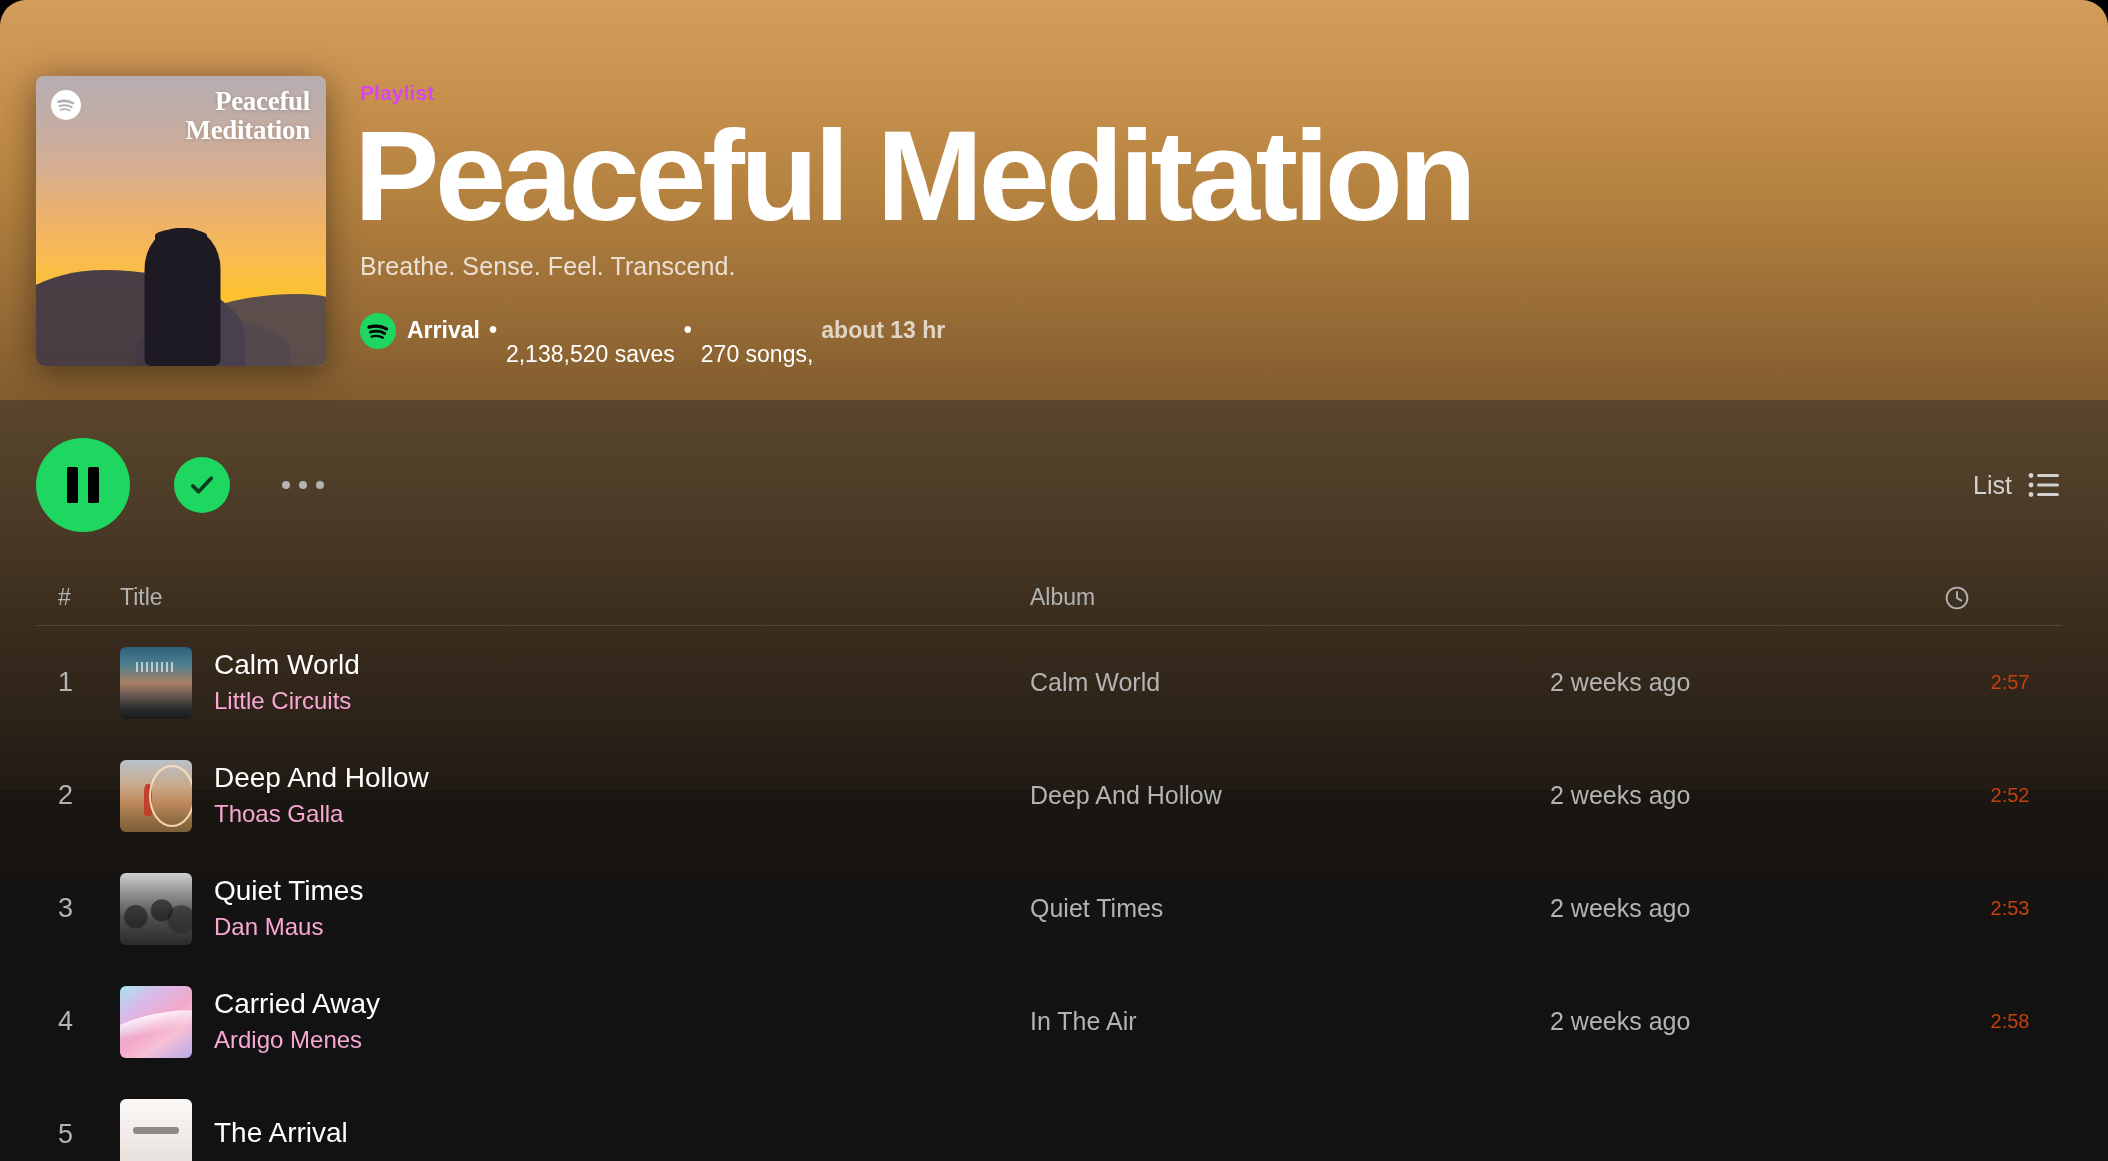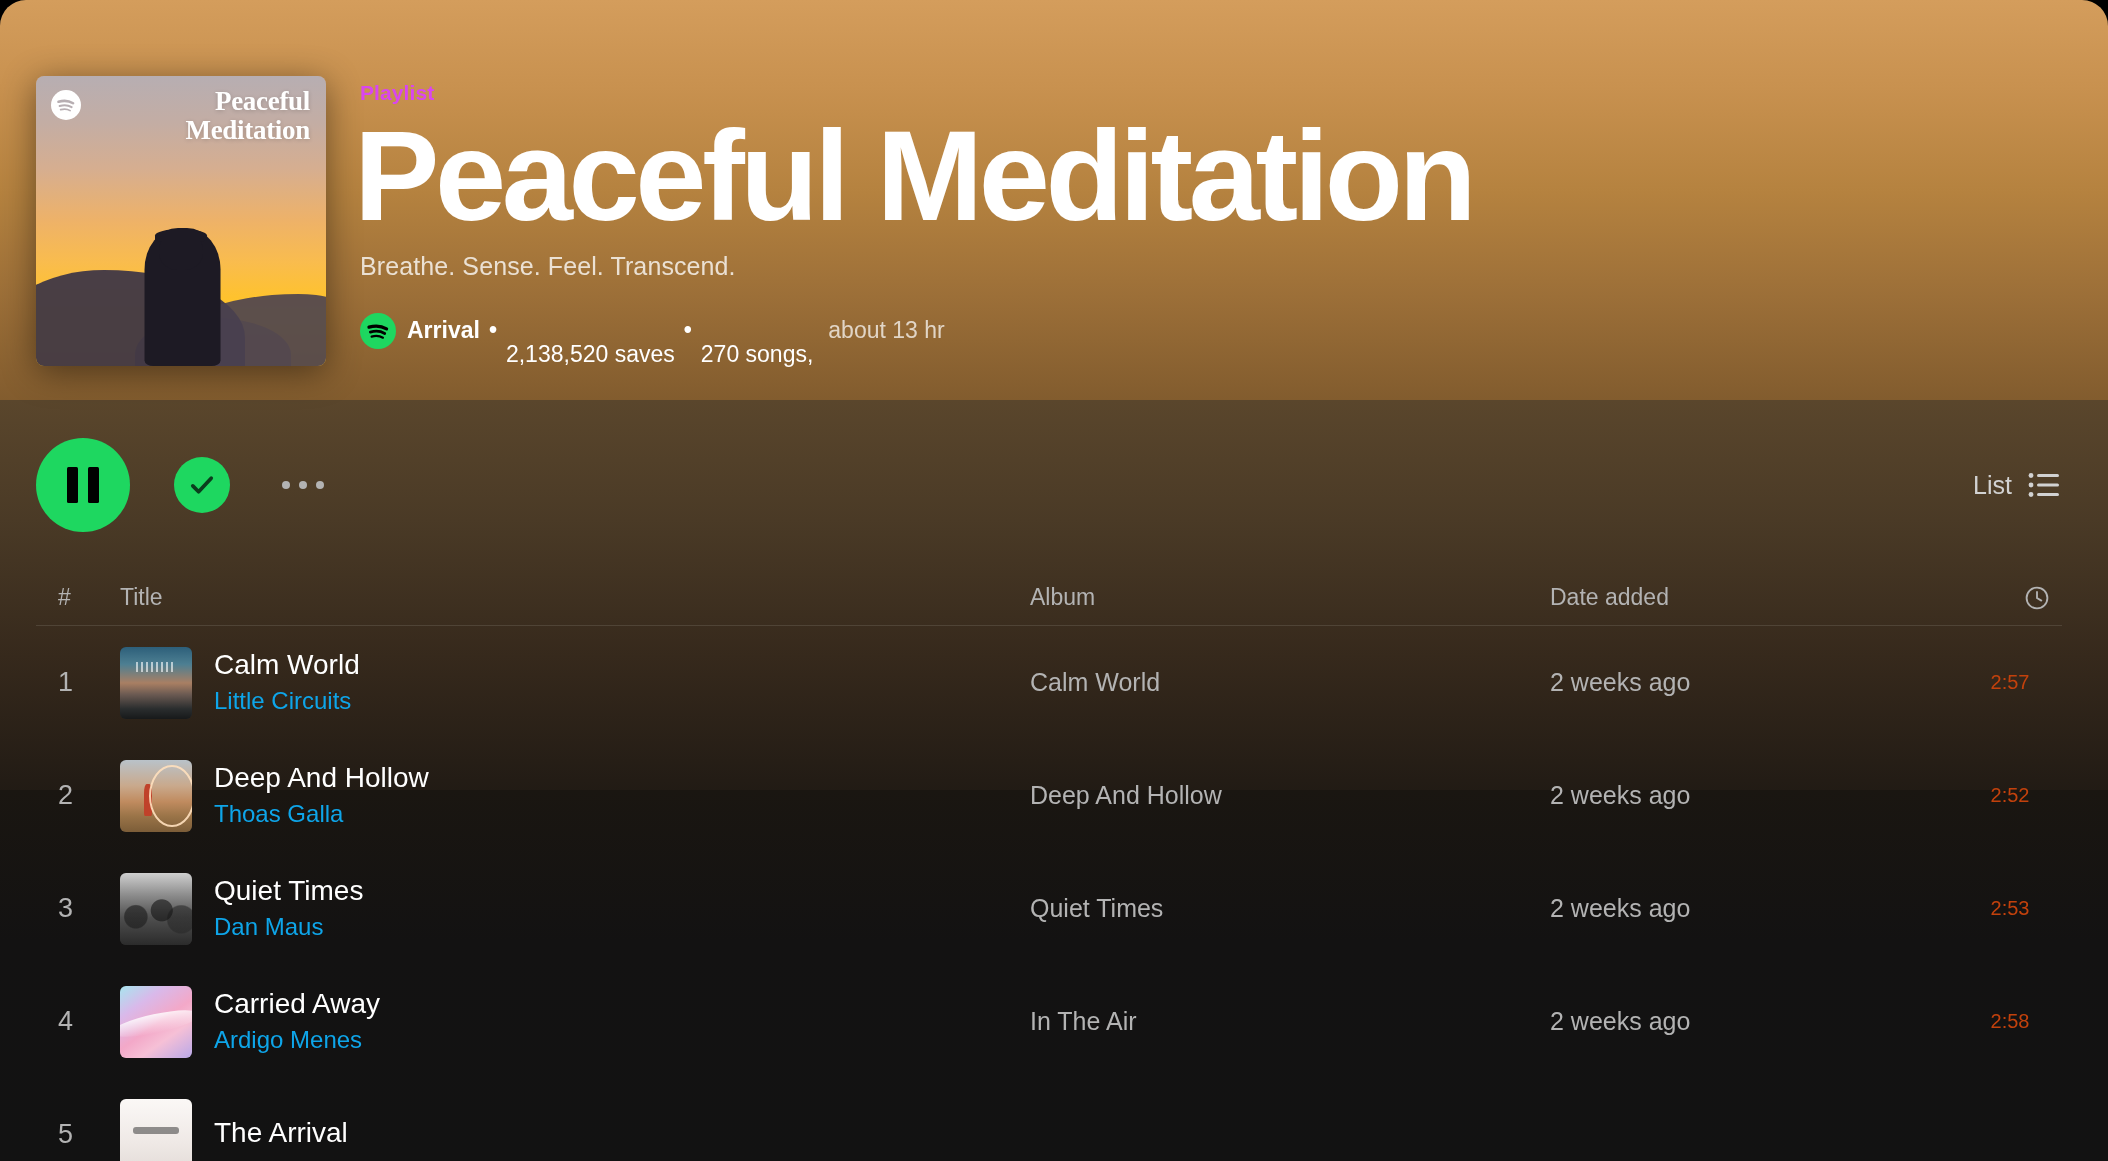--- a/index.html
+++ b/index.html
@@ -208,21 +208,21 @@
     font-size: 23px;
   }
   .meta-logo {
     width: 36px; height: 36px;
     flex: 0 0 36px;
     margin-right: 11px;
   }
   .meta-owner { font-weight: 700; }
   .meta-sep { padding: 0 9px; font-weight: 700; }
   .meta-strong { font-weight: 400; margin-top: 48px; }
-  .meta-dim { color: rgba(255,255,255,0.72); font-weight: 400; margin-left: 7px; }
+  .meta-dim { color: rgba(255,255,255,0.72); font-weight: 700; }
 
   
   .actionbar {
     position: relative;
     z-index: 2;
     height: 170px;
     display: flex;
     align-items: center;
     padding: 0 46px 0 36px;
   }
@@ -335,21 +335,21 @@
   .title-lines { min-width: 0; }
   .t-name {
     color: #fff;
     font-size: 28px;
     line-height: 1.22;
     white-space: nowrap;
     overflow: hidden;
     text-overflow: ellipsis;
   }
   .t-artist {
-    color: #0ea5e9;
+    color: #f9a8d4;
     font-size: 24px;
     line-height: 1.3;
     margin-top: 3px;
     white-space: nowrap;
     overflow: hidden;
     text-overflow: ellipsis;
   }
   .td-album, .td-date {
     color: #b3b3b3;
     font-size: 25px;
@@ -507,21 +507,20 @@
       </svg>
     </button>
   </div>
 
   <div class="tracks">
 
     <div class="track-head">
       <div class="th-num">#</div>
       <div>Title</div>
       <div>Album</div>
-      <div>Date added</div>
       <div class="th-dur">
         <svg class="clock-icon" width="26" height="26" viewBox="0 0 24 24">
           <circle cx="12" cy="12" r="9.6" stroke="#b3b3b3" stroke-width="1.7" fill="none"></circle>
           <path d="M12 6.4V12l4 2.4" stroke="#b3b3b3" stroke-width="1.7" fill="none" stroke-linecap="round"></path>
         </svg>
       </div>
     </div>
 
     <div class="row">
       <div class="td-num">1</div>

